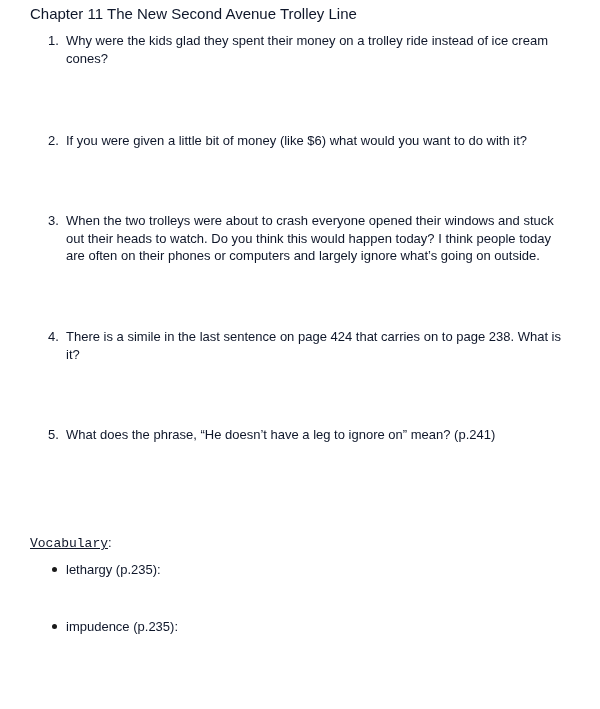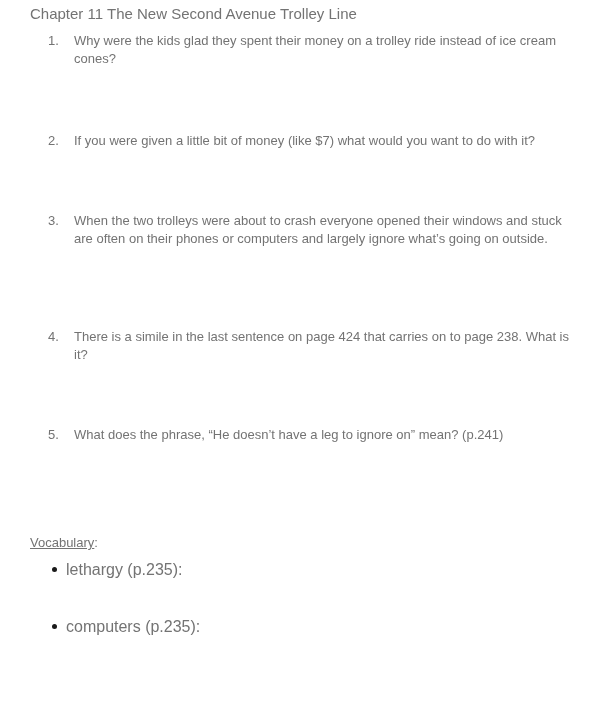--- a/index.html
+++ b/index.html
@@ -6,21 +6,21 @@
     margin: 0;
     padding: 0;
     background: #ffffff;
   }
   .page {
     position: relative;
     width: 600px;
     height: 709px;
     background: #ffffff;
     font-family: "Liberation Sans", sans-serif;
-    color: #737373;
+    color: #0f172a;
     overflow: hidden;
   }
   .title {
     position: absolute;
     left: 30px;
     top: 4px;
     font-size: 15px;
     line-height: 20px;
     white-space: nowrap;
   }
@@ -31,41 +31,41 @@
     font-size: 13px;
     line-height: 17.5px;
     width: 530px;
   }
   .q-num {
     flex: none;
     width: 18px;
   }
   .q-text {
     flex: 1;
-    margin-left: 8px;
   }
   .ln {
     display: block;
     white-space: nowrap;
   }
   .vocab-heading {
     position: absolute;
     left: 30px;
     top: 534px;
     font-size: 13px;
     line-height: 17.5px;
   }
   .vocab-heading .u {
     text-decoration: underline;
+    font-family: Liberation Mono, monospace;
   }
   .v {
     position: absolute;
     left: 48px;
     display: flex;
-    font-size: 16px;
+    font-size: 13px;
     line-height: 17.5px;
     width: 520px;
   }
   .v-marker {
     flex: none;
     width: 18px;
     position: relative;
   }
   .dot {
     position: absolute;
@@ -92,28 +92,29 @@
     <span class="q-num">1.</span>
     <span class="q-text">
       <span class="ln">Why were the kids glad they spent their money on a trolley ride instead of ice cream</span>
       <span class="ln">cones?</span>
     </span>
   </div>
 
   <div class="q" style="top:132px">
     <span class="q-num">2.</span>
     <span class="q-text">
-      <span class="ln">If you were given a little bit of money (like $7) what would you want to do with it?</span>
+      <span class="ln">If you were given a little bit of money (like $6) what would you want to do with it?</span>
     </span>
   </div>
 
   <div class="q" style="top:212px">
     <span class="q-num">3.</span>
     <span class="q-text">
       <span class="ln">When the two trolleys were about to crash everyone opened their windows and stuck</span>
+      <span class="ln">out their heads to watch. Do you think this would happen today? I think people today</span>
       <span class="ln">are often on their phones or computers and largely ignore what’s going on outside.</span>
     </span>
   </div>
 
   <div class="q" style="top:328px">
     <span class="q-num">4.</span>
     <span class="q-text">
       <span class="ln">There is a simile in the last sentence on page 424 that carries on to page 238. What is</span>
       <span class="ln">it?</span>
     </span>
@@ -134,17 +135,17 @@
     <span class="v-marker">
         <span class="dot"></span>
       </span>
     <span class="v-text">lethargy (p.235):</span>
   </div>
 
   <div class="v" style="top:618px">
     <span class="v-marker">
         <span class="dot"></span>
       </span>
-    <span class="v-text">computers (p.235):</span>
+    <span class="v-text">impudence (p.235):</span>
   </div>
 
 
 </div>
 
 </body></html>

